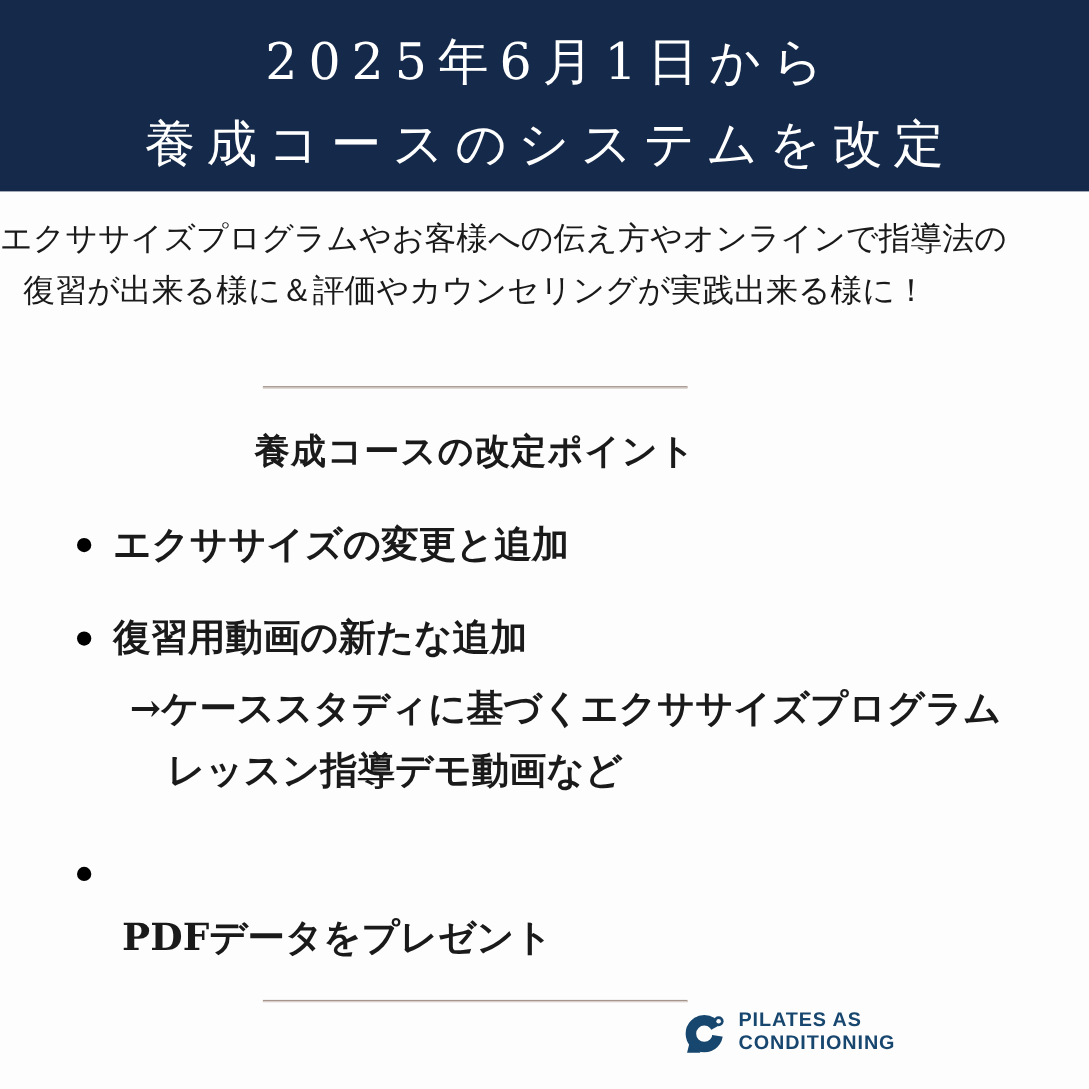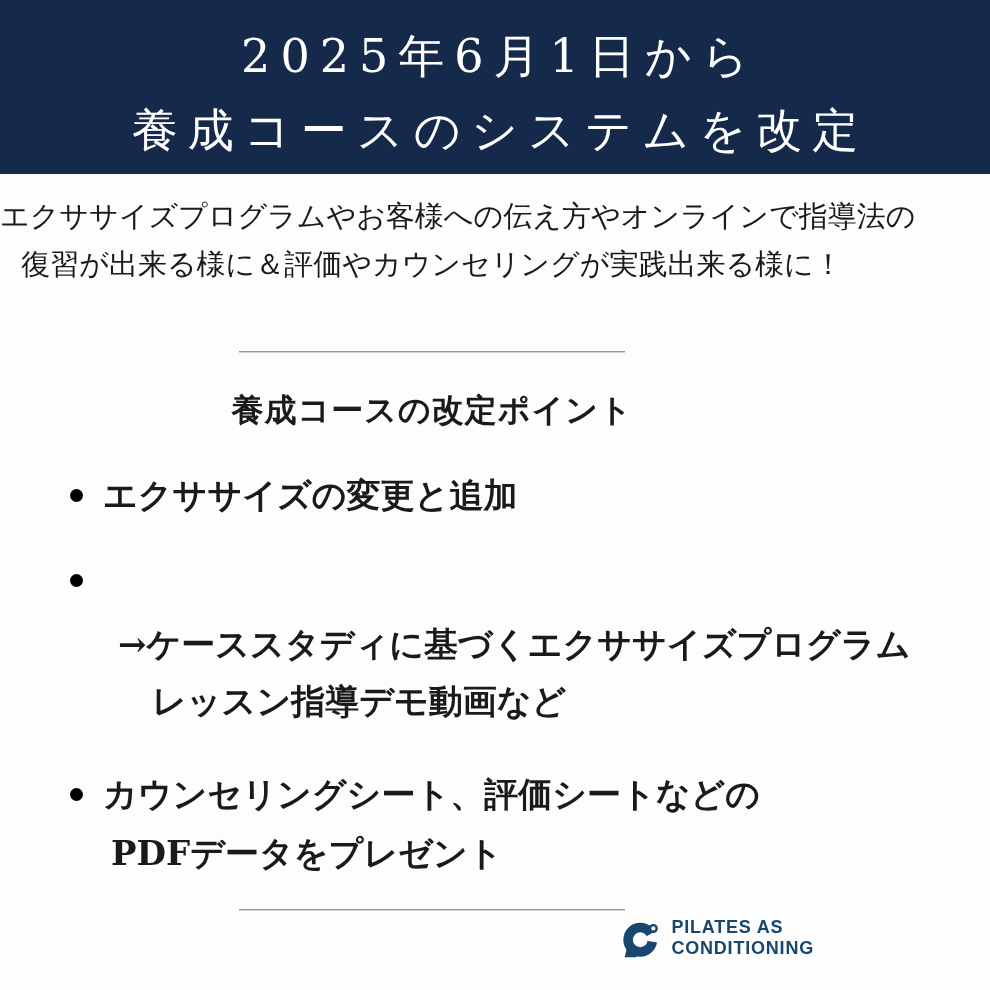--- a/index.html
+++ b/index.html
@@ -111,33 +111,33 @@
 
   <div>
 
     <div class="row b1">
       <span class="bullet-dot"></span>
       <span class="bullet-label">エクササイズの変更と追加</span>
     </div>
 
     <div class="row b2">
       <span class="bullet-dot"></span>
+      <span class="bullet-label">復習用動画の新たな追加</span>
     </div>
 
     <div class="row s1">
       <span class="sub-label">→ケーススタディに基づくエクササイズプログラム</span>
     </div>
 
     <div class="row s2">
       <span class="sub-label">レッスン指導デモ動画など</span>
     </div>
 
     <div class="row b3">
       <span class="bullet-dot"></span>
-      <span class="bullet-label">カウンセリングシート、評価シートなどの</span>
     </div>
 
     <div class="row s3">
       <span class="sub-label">PDFデータをプレゼント</span>
     </div>
 
   </div>
 
   <div class="divider bottom"></div>
 

